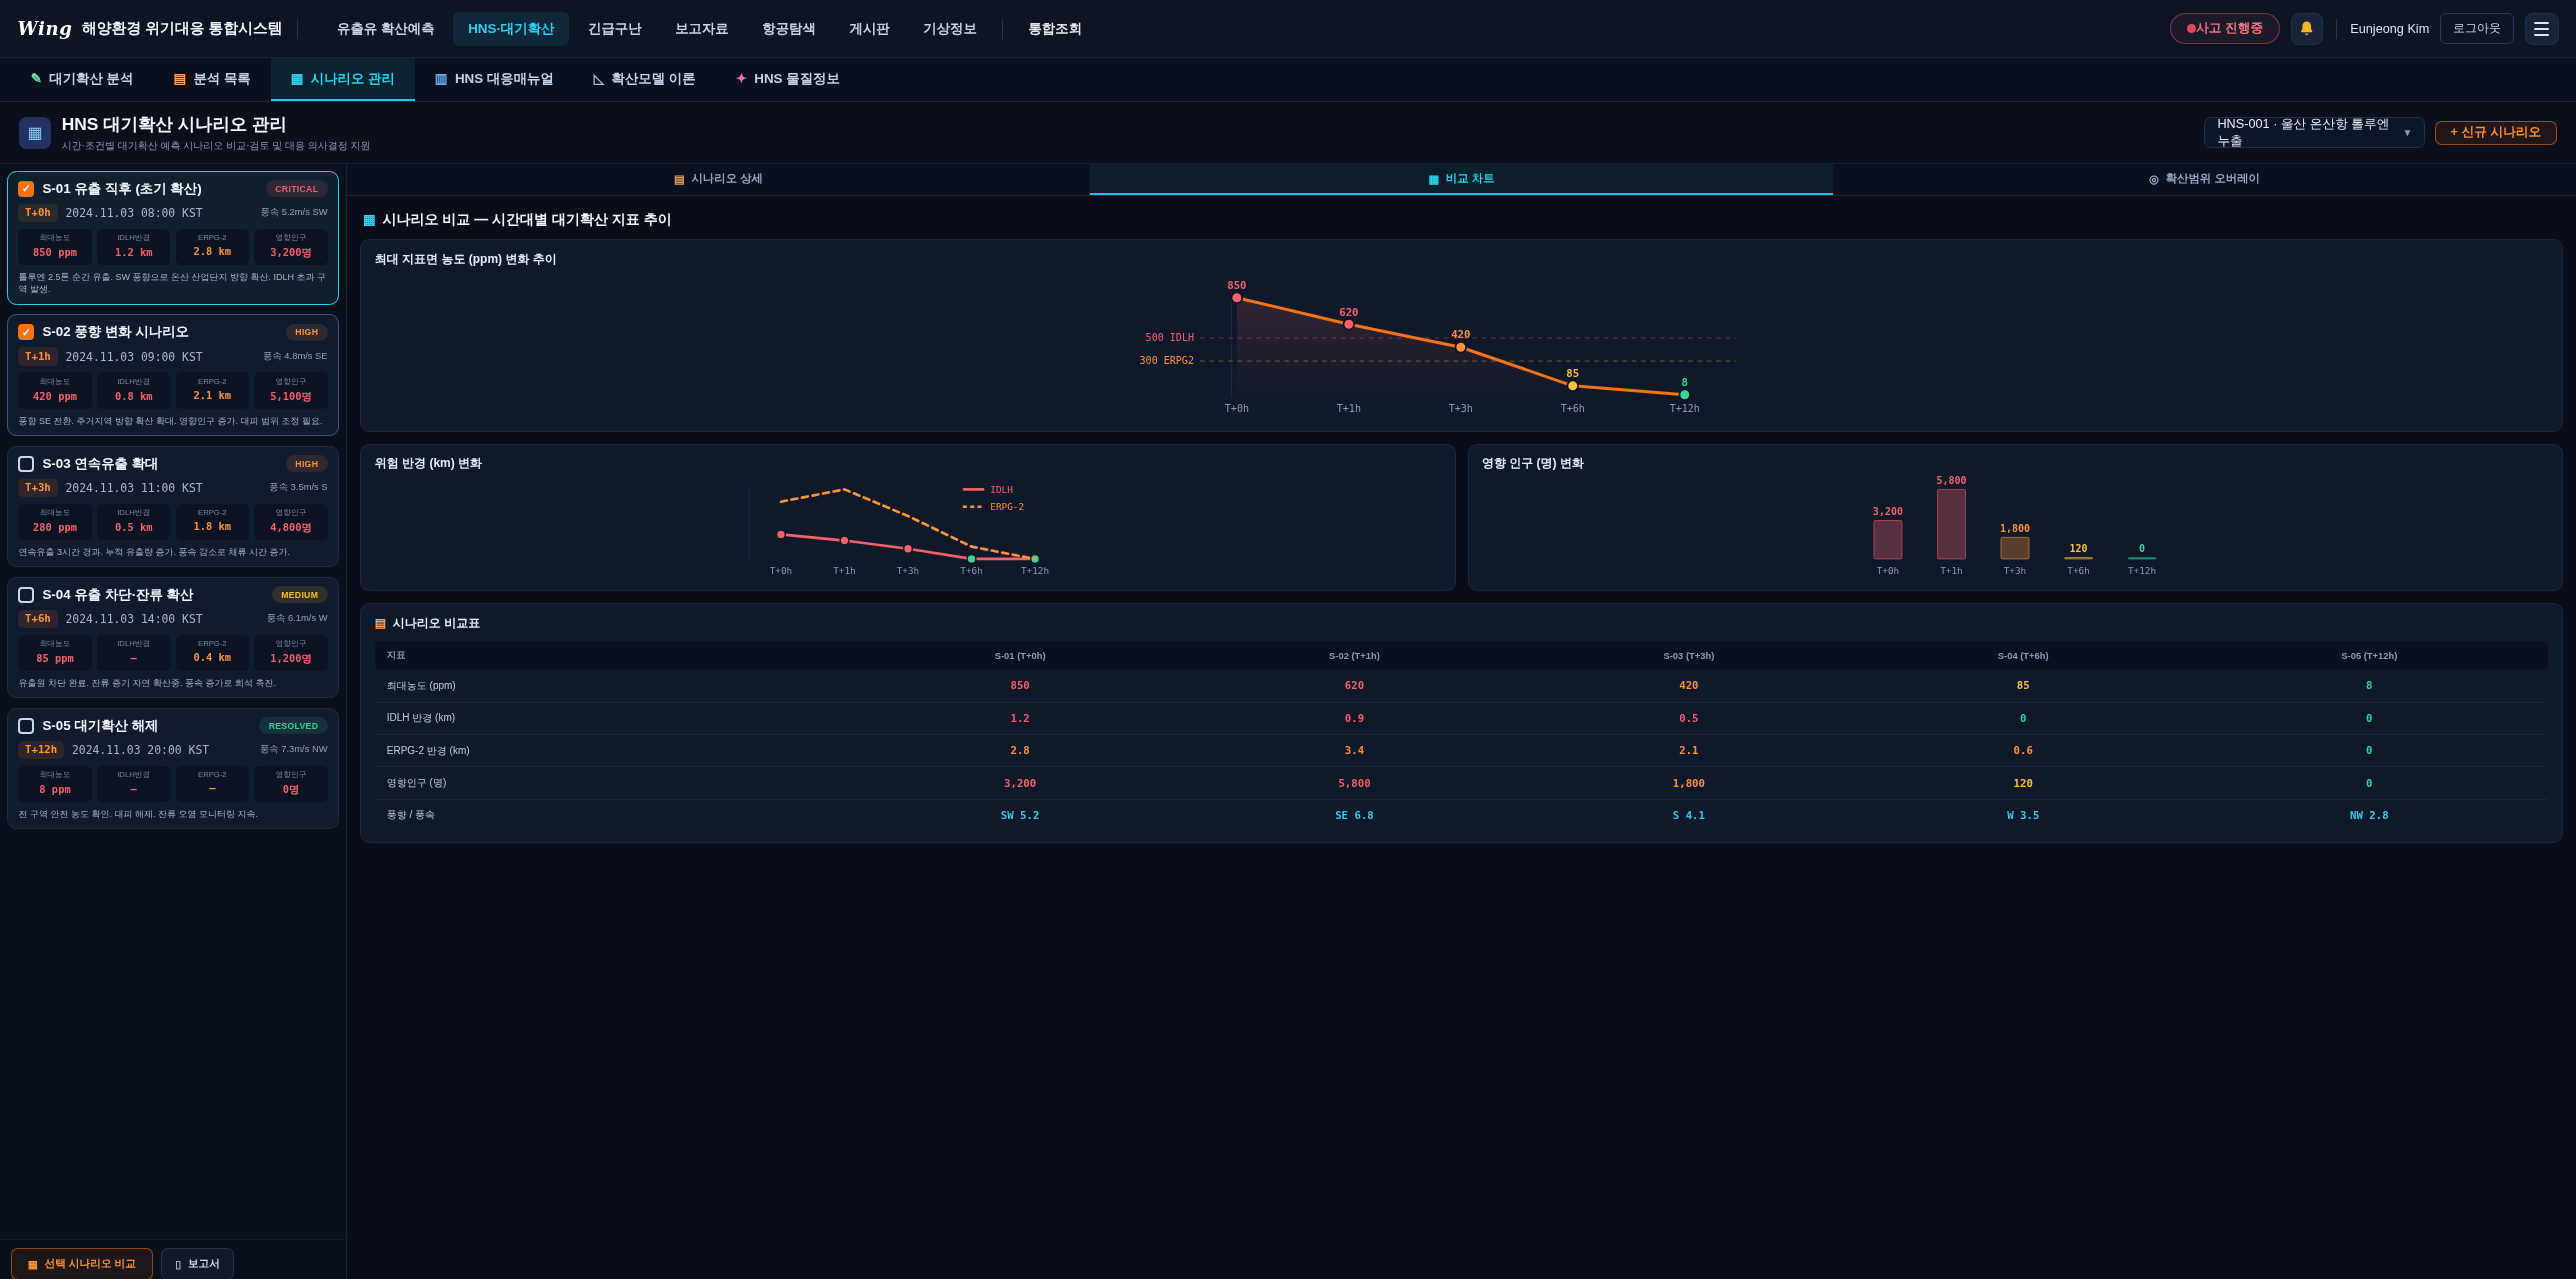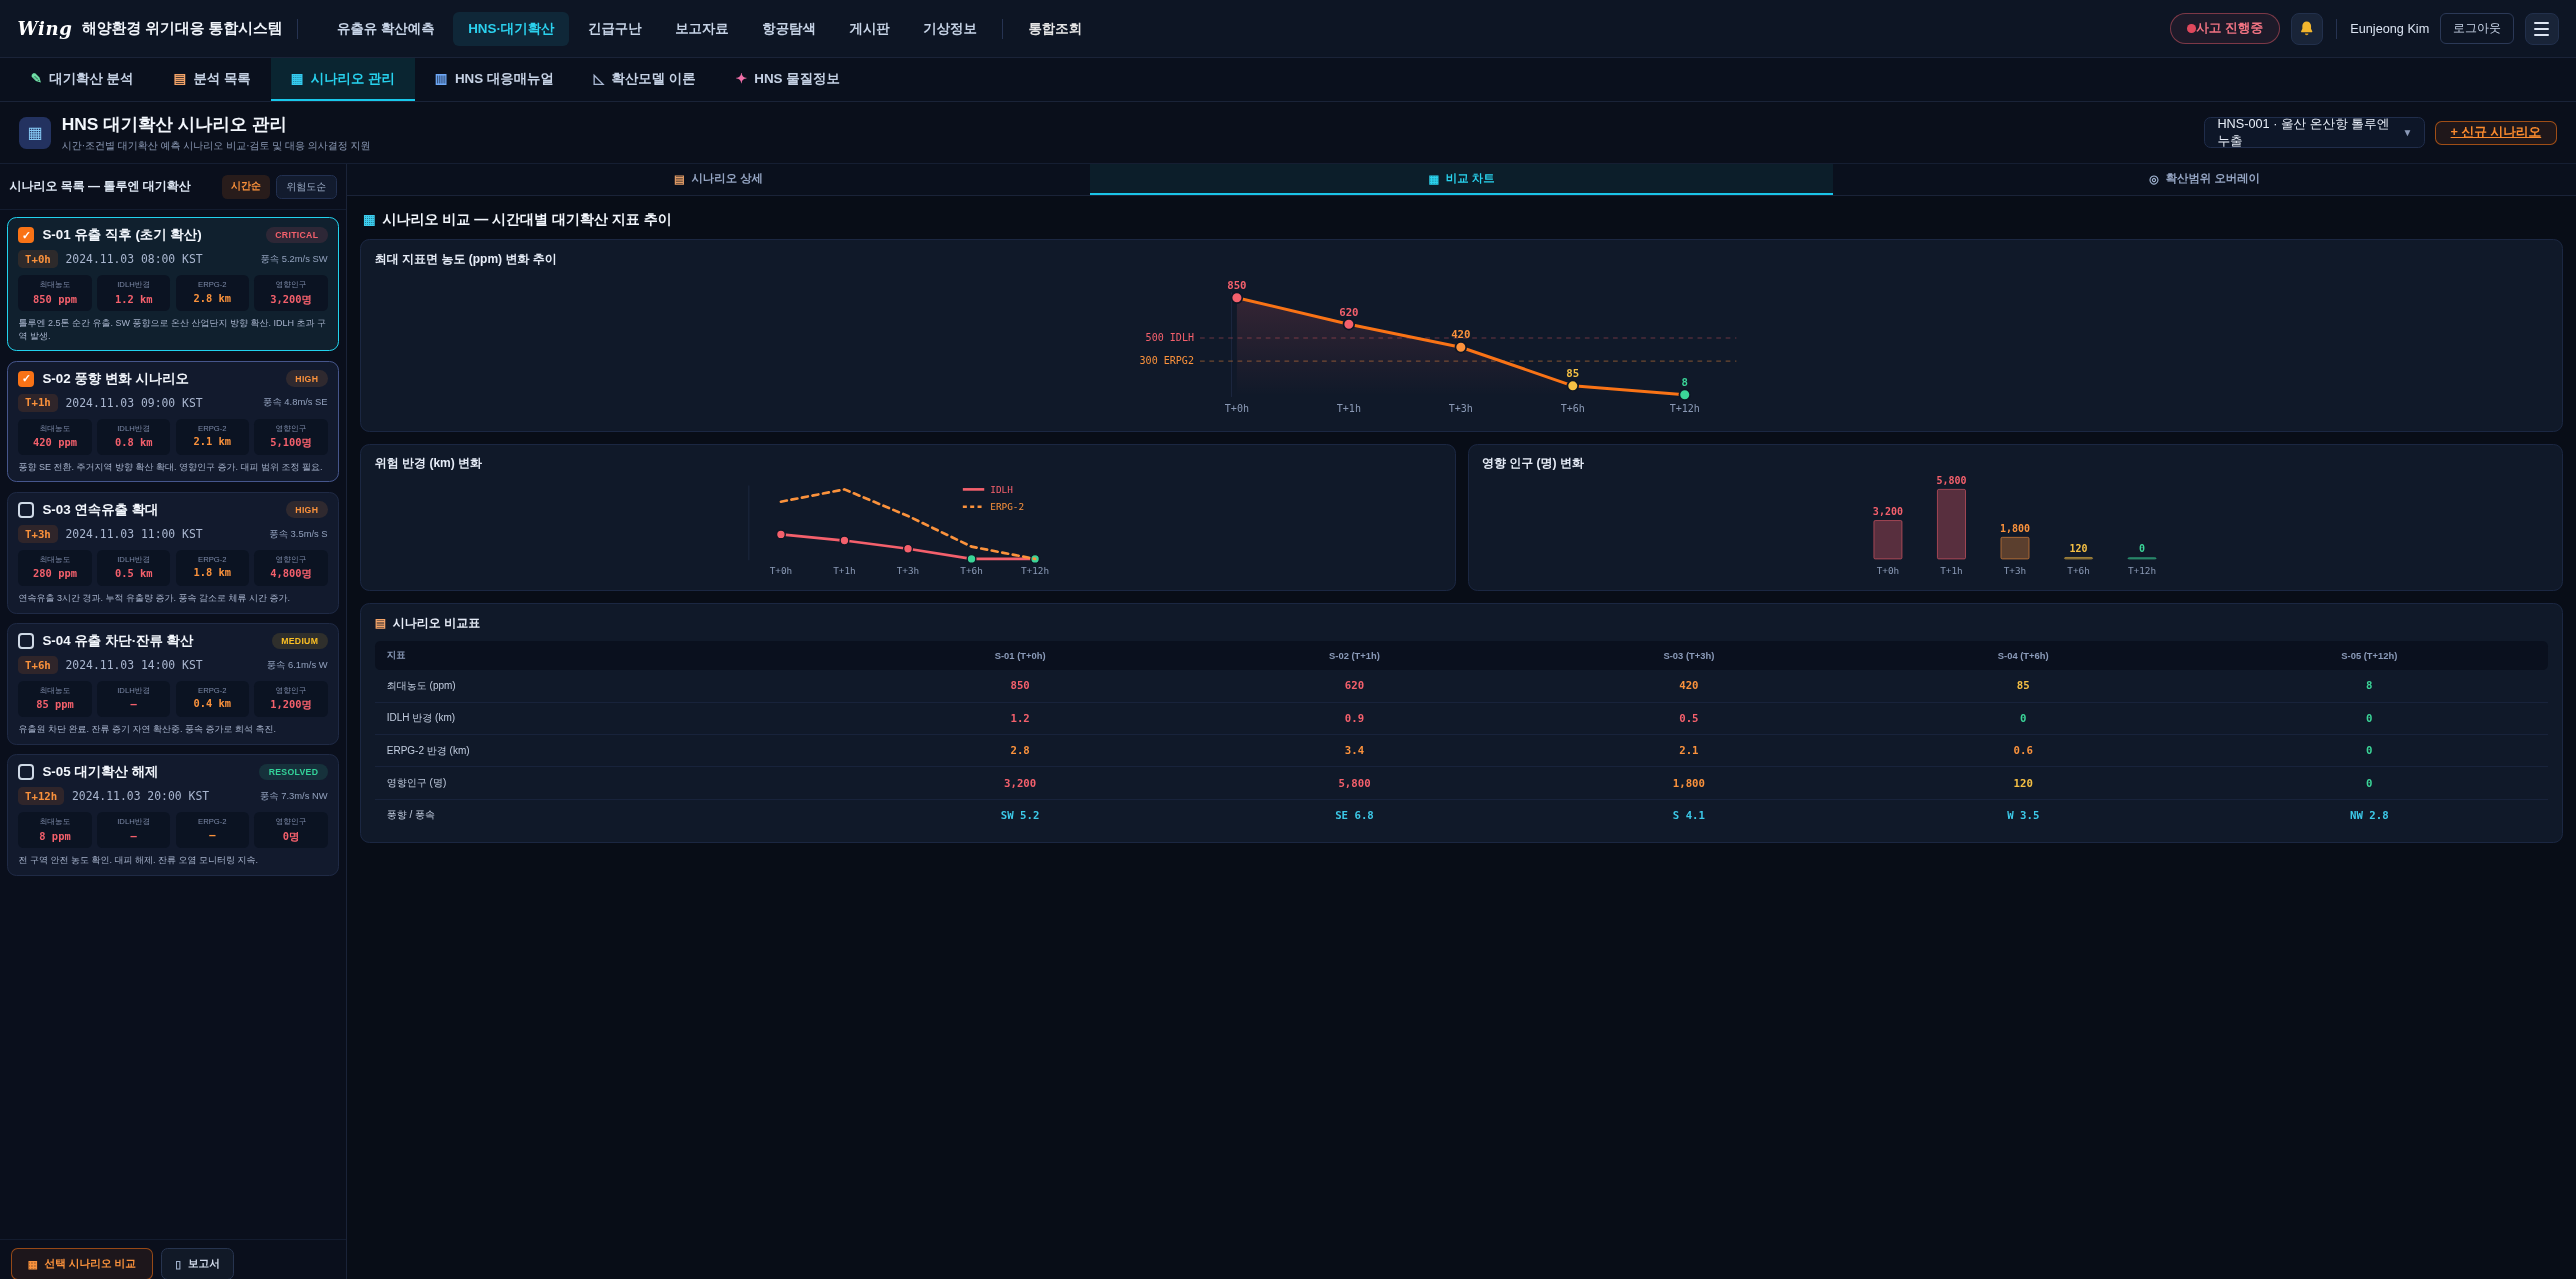--- a/index.html
+++ b/index.html
@@ -49,21 +49,21 @@
     display:flex; align-items:center; justify-content:center; font-size:16px; color:#85c8f4; }
   .ph-title { font-size:17.4px; font-weight:800; color:#f3f7fd; }
   .ph-sub { font-size:10px; color:#8c9ab6; margin-top:3.4px; }
   .ph-right { margin-left:auto; display:flex; align-items:center; gap:9.4px; }
   .select { width:221px; height:31px; border-radius:6.7px; background:#0d1628;
     border:0.7px solid #202d4b; display:flex; align-items:center; justify-content:space-between;
     padding:0 12px; font-size:12.7px; color:#e8eef8; }
   .select .caret { color:#8b9ab8; font-size:10px; }
   .new-btn { height:24px; padding:0 14.8px; border-radius:6.7px; font-size:12.7px; font-weight:800;
     color:#fb8b2e; border:0.7px solid rgba(249,115,22,.6); background:rgba(249,115,22,.09);
-    display:flex; align-items:center;text-decoration:underline; }
+    display:flex; align-items:center; }
 
   
   .workspace { display:flex; height:1124px; }
 
   
   .sidebar { width:347px; border-right:0.7px solid #1a2338; background:#0a0f1c;
     display:flex; flex-direction:column; }
   .sb-head { display:flex; align-items:center; justify-content:space-between;
     padding:10.7px 9.4px; border-bottom:0.7px solid #131c2f; }
   .sb-title { font-size:12px; font-weight:700; color:#dfe8f5; }
@@ -221,27 +221,20 @@
       <span>HNS-001 · 울산 온산항 톨루엔 누출</span>
       <span class="caret">▼</span>
     </div>
     <button class="new-btn">+ 신규 시나리오</button>
   </div>
 </div>
 
 <div class="workspace">
 
   <div class="sidebar">
-    <div class="sb-head">
-      <span class="sb-title">시나리오 목록 — 톨루엔 대기확산</span>
-      <div class="sb-sorts">
-        <span class="sort-btn on">시간순</span>
-        <span class="sort-btn off">위험도순</span>
-      </div>
-    </div>
     <div class="cards" id="cards">
         <div class="card active">
     <div class="c-r1">
       <span class="cb on">✓</span>
       <span class="c-title">S-01 유출 직후 (초기 확산)</span>
       <span class="risk-badge risk-CRITICAL">CRITICAL</span>
     </div>
     <div class="c-r2">
       <span class="t-badge mono">T+0h</span>
       <span class="c-date mono">2024.11.03 08:00 KST</span>

